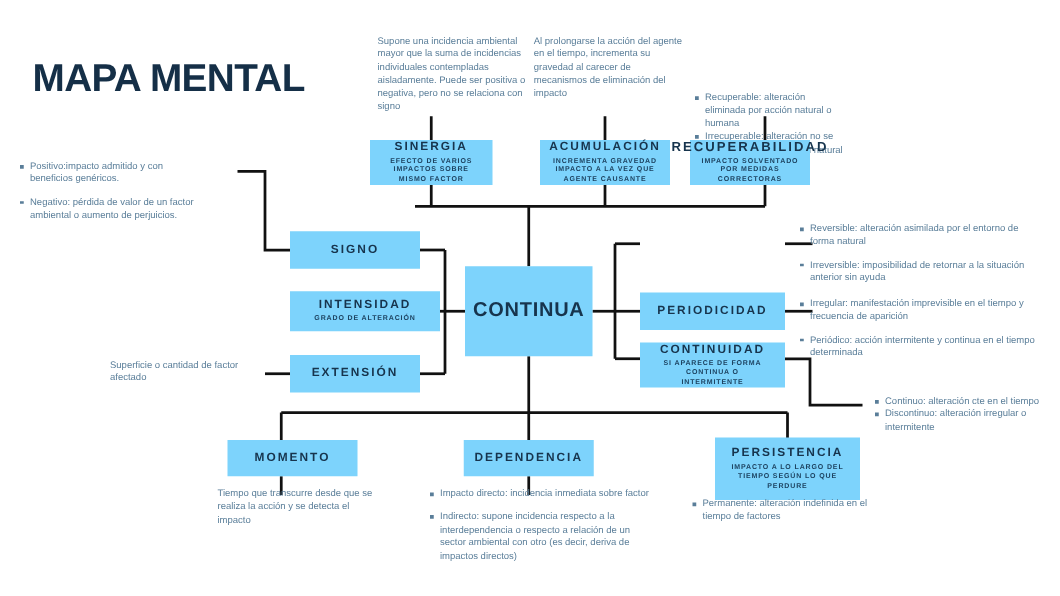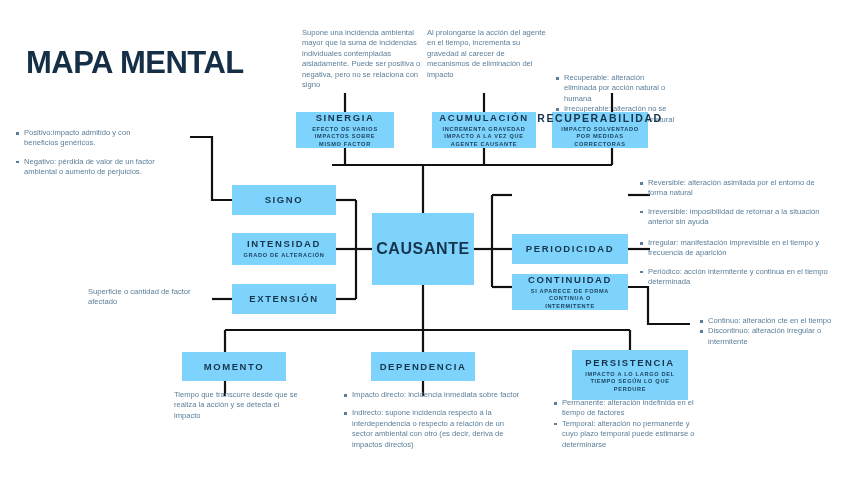--- a/index.html
+++ b/index.html
@@ -169,31 +169,31 @@
   </div>
 
   <div class="note" style="left:88px;top:287px;width:124px;">
     <p>Superficie o cantidad de factor afectado</p>
   </div>
 
   <div class="box" style="left:232px;top:185px;width:104px;height:30px;">
     <div class="bt">SIGNO</div>
   </div>
 
-  <div class="box" style="left:232px;top:233px;width:104px;height:32px;">
+  <div class="box" style="left:232px;top:233px;width:120px;height:32px;">
     <div class="bt">INTENSIDAD</div>
     <div class="bs">GRADO DE ALTERACIÓN</div>
   </div>
 
   <div class="box" style="left:232px;top:284px;width:104px;height:30px;">
     <div class="bt">EXTENSIÓN</div>
   </div>
 
   <div class="box center" style="left:372px;top:213px;width:102px;height:72px;">
-    <div class="bt">CAUSANTE</div>
+    <div class="bt">CONTINUA</div>
   </div>
 
 
   <div class="box" style="left:512px;top:234px;width:116px;height:30px;">
     <div class="bt">PERIODICIDAD</div>
   </div>
 
   <div class="box" style="left:512px;top:274px;width:116px;height:36px;">
     <div class="bt">CONTINUIDAD</div>
     <div class="bs" style="max-width:86px;">SI APARECE DE FORMA CONTINUA O INTERMITENTE</div>
@@ -240,17 +240,16 @@
   <div class="note" style="left:344px;top:390px;width:178px;">
     <ul>
       <li>Impacto directo: incidencia inmediata sobre factor</li>
       <li>Indirecto: supone incidencia respecto a la interdependencia o respecto a relación de un sector ambiental con otro (es decir, deriva de impactos directos)</li>
     </ul>
   </div>
 
   <div class="note" style="left:554px;top:398px;width:150px;">
     <ul>
       <li class="tight">Permanente: alteración indefinida en el tiempo de factores</li>
-      <li class="tight">Temporal: alteración no permanente y cuyo plazo temporal puede estimarse o determinarse</li>
     </ul>
   </div>
 
 </div>
 
 </body></html>

